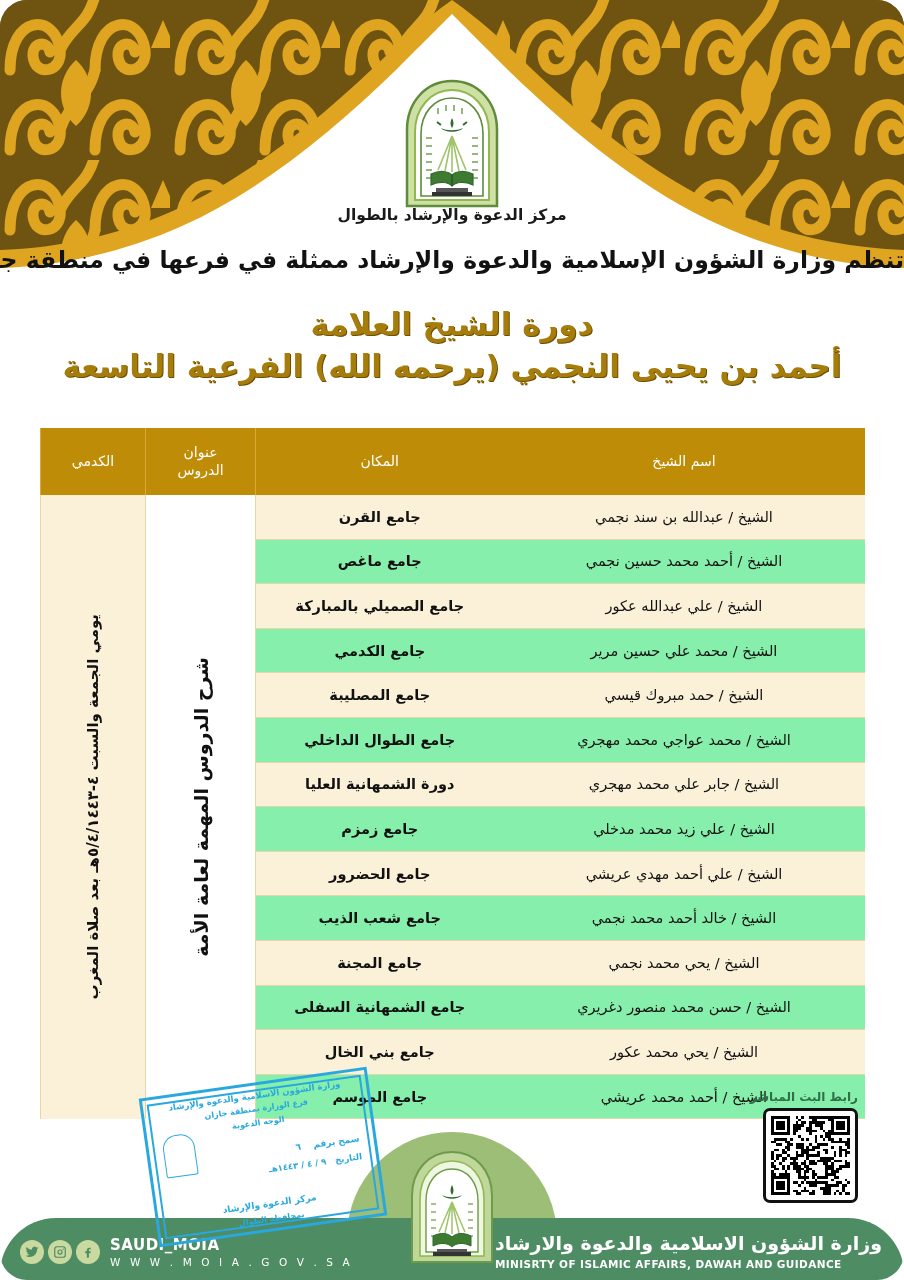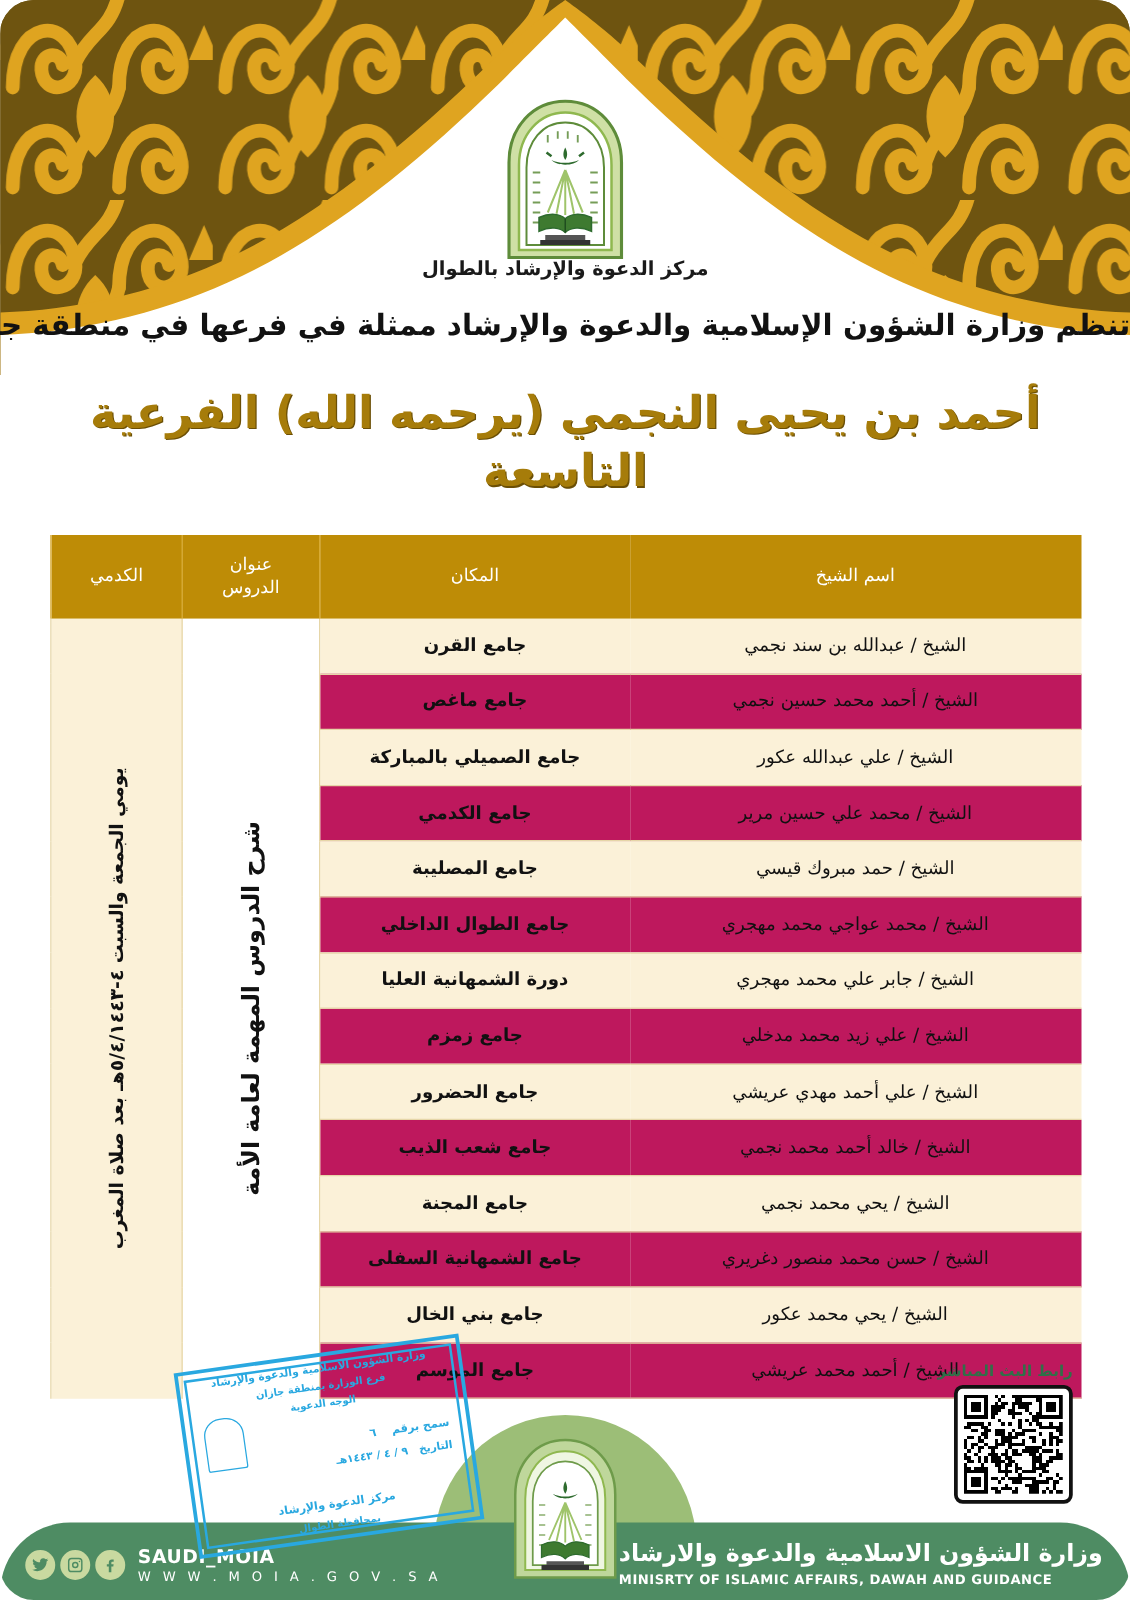--- a/index.html
+++ b/index.html
@@ -26,39 +26,39 @@
   .center-sub{position:absolute;left:0;right:0;top:206px;text-align:center;z-index:6;
               font-size:15.5px;font-weight:bold;color:#1a1a1a;letter-spacing:0px;}
 
   .org-line{position:absolute;left:0;right:0;top:246px;text-align:center;z-index:6;
             font-size:23.5px;font-weight:bold;color:#121212;white-space:nowrap;}
 
   
   .title-wrap{position:absolute;left:0;right:0;top:306px;text-align:center;z-index:6;}
   .title-1{font-size:31px;font-weight:bold;color:#A67C0A;line-height:1.22;
            text-shadow:1px 1px 0 #6b4f05;}
-  .title-2{font-size:36px;font-weight:bold;color:#A67C0A;line-height:1.3;
+  .title-2{font-size:31px;font-weight:bold;color:#A67C0A;line-height:1.3;
            text-shadow:1px 1px 0 #6b4f05;margin-top:2px;}
 
   
   .tbl{position:absolute;left:40px;top:428px;width:824px;height:642px;z-index:5;
        border-collapse:collapse;table-layout:fixed;}
   .tbl th{background:#BE8C06;color:#fff;font-size:14px;font-weight:normal;
           height:65px;vertical-align:middle;text-align:center;line-height:1.25;
           border:none;}
   .tbl th.sep{border-left:1px solid #d8ab34;}
   .tbl td{height:41.6px;font-size:14.5px;color:#111;text-align:center;
           vertical-align:middle;border:none;}
   .col-time{width:105px;}
   .col-topic{width:110px;}
   .col-place{width:248px;}
   .col-sheikh{width:361px;}
 
   .r-odd td.place,.r-odd td.sheikh{background:#FBF1D8;}
-  .r-even td.place,.r-even td.sheikh{background:#be185d;}
+  .r-even td.place,.r-even td.sheikh{background:#86efac;}
   td.place{font-weight:bold;border-left:1px solid #e6d6a8;border-bottom:1px solid #e6d6a8;}
   td.sheikh{border-bottom:1px solid #e6d6a8;}
 
   td.vert-time{background:#FBF1D8;border-left:1px solid #e6d6a8;padding:0;}
   td.vert-topic{background:#ffffff;border-left:1px solid #e6d6a8;padding:0;}
 
   .vbox{height:582px;display:flex;align-items:center;justify-content:center;}
   .vtext{writing-mode:vertical-rl;transform:rotate(180deg);white-space:nowrap;
          font-weight:bold;}
   .vtext.time{font-size:15px;color:#111;}
@@ -180,20 +180,21 @@
       <path d="M54,97 L54,108" stroke="#1f4d1f" stroke-width="1.2"></path>
     </g>
     <rect x="38" y="110" width="32" height="4" fill="#555"></rect>
     <rect x="34" y="114" width="40" height="4" fill="#333"></rect>
   </svg>
 
   <div class="center-sub">مركز الدعوة والإرشاد بالطوال</div>
   <div class="org-line">تنظم وزارة الشؤون الإسلامية والدعوة والإرشاد ممثلة في فرعها في منطقة جازان</div>
 
   <div class="title-wrap">
+    <div class="title-1">دورة الشيخ العلامة</div>
     <div class="title-2">أحمد بن يحيى النجمي (يرحمه الله) الفرعية التاسعة</div>
   </div>
 
   <table class="tbl">
     <colgroup>
       <col class="col-sheikh">
         <col class="col-place">
         <col class="col-topic">
         <col class="col-time">
     </colgroup>

